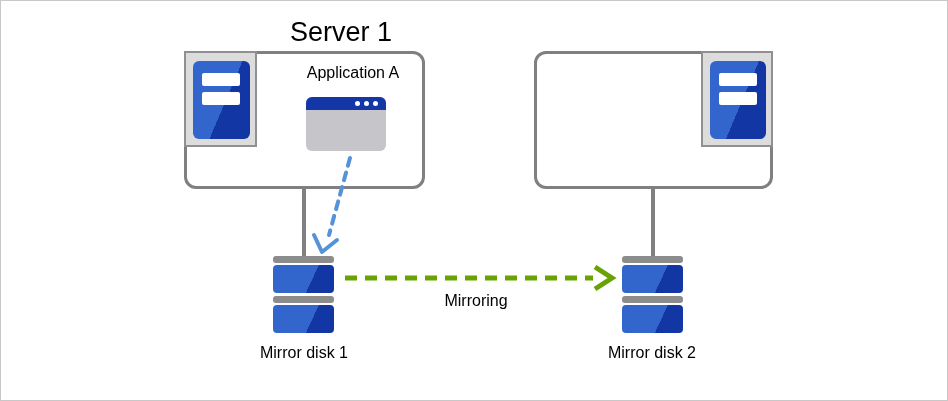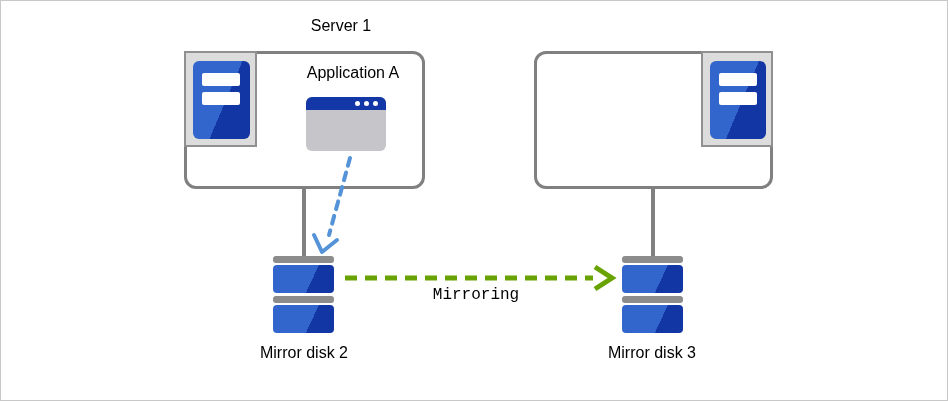--- a/index.html
+++ b/index.html
@@ -7,21 +7,21 @@
     position:relative;
     width:948px;height:401px;
     box-sizing:border-box;
     border:1px solid var(--canvas_border,#c8c8c8);
     background:#fff;
     font-family:"Liberation Sans", sans-serif;
     color:#000;
     overflow:hidden;
   }
   .lbl{position:absolute;text-align:center;white-space:nowrap;}
-  .server-title{font-size:16px;}
+  .server-title{font-size:27px;}
   .small-title{font-size:16px;}
 
   .server-box{
     position:absolute;
     box-sizing:border-box;
     border:3px solid var(--box_border,#808080);
     border-radius:12px;
     background:#fff;
   }
   .icon-frame{
@@ -114,31 +114,31 @@
 
   <div class="connector" style="left:301px;top:187px;height:68px;"></div>
   <div class="connector" style="left:650px;top:187px;height:68px;"></div>
 
   <div class="disk" style="left:272px;top:255px;">
     <div class="disk-cap" style="top:0;"></div>
     <div class="disk-body" style="top:9px;"></div>
     <div class="disk-cap" style="top:40px;"></div>
     <div class="disk-body" style="top:49px;"></div>
   </div>
-  <div class="lbl small-title" style="left:228px;top:343px;width:150px;">Mirror disk 2</div>
+  <div class="lbl small-title" style="left:228px;top:343px;width:150px;">Mirror disk 1</div>
 
   <div class="disk" style="left:621px;top:255px;">
     <div class="disk-cap" style="top:0;"></div>
     <div class="disk-body" style="top:9px;"></div>
     <div class="disk-cap" style="top:40px;"></div>
     <div class="disk-body" style="top:49px;"></div>
   </div>
-  <div class="lbl small-title" style="left:576px;top:343px;width:150px;">Mirror disk 3</div>
+  <div class="lbl small-title" style="left:576px;top:343px;width:150px;">Mirror disk 2</div>
 
-  <div class="lbl small-title" style="left:400px;top:285px;width:150px;font-family:Liberation Mono, monospace;">Mirroring</div>
+  <div class="lbl small-title" style="left:400px;top:291px;width:150px;">Mirroring</div>
 
   <svg id="arrows" width="948" height="401" viewBox="0 0 948 401">
 
     <g style="stroke:var(--arrow_blue,#5593d8);fill:none;">
       <line x1="349" y1="157" x2="328" y2="234" stroke-width="4" stroke-dasharray="8 7" stroke-linecap="round"></line>
       <polyline points="313,234 321,251 336,239" stroke-width="4" stroke-linecap="round" stroke-linejoin="round"></polyline>
     </g>
 
     <g style="stroke:var(--arrow_green,#69a303);fill:none;">
       <line x1="344" y1="277" x2="592" y2="277" stroke-width="5" stroke-dasharray="12 8"></line>

